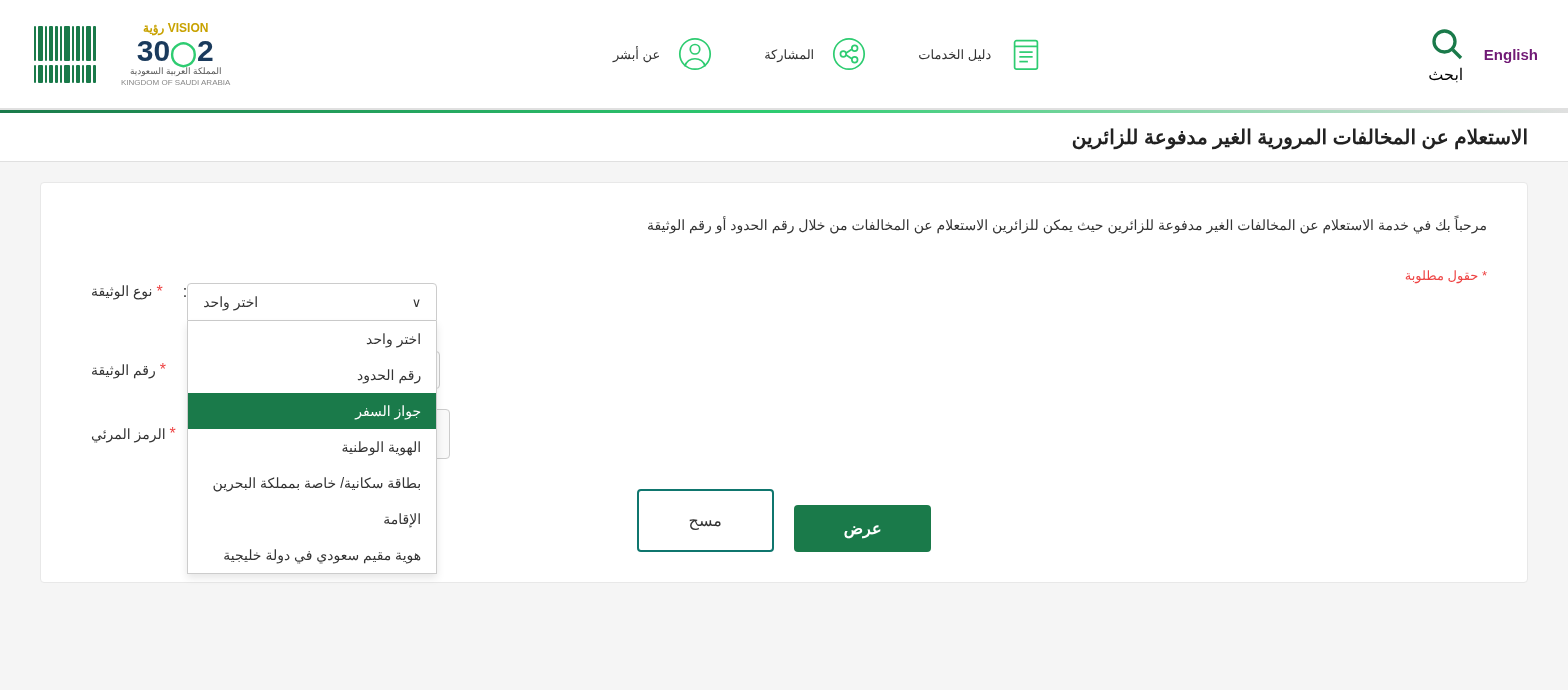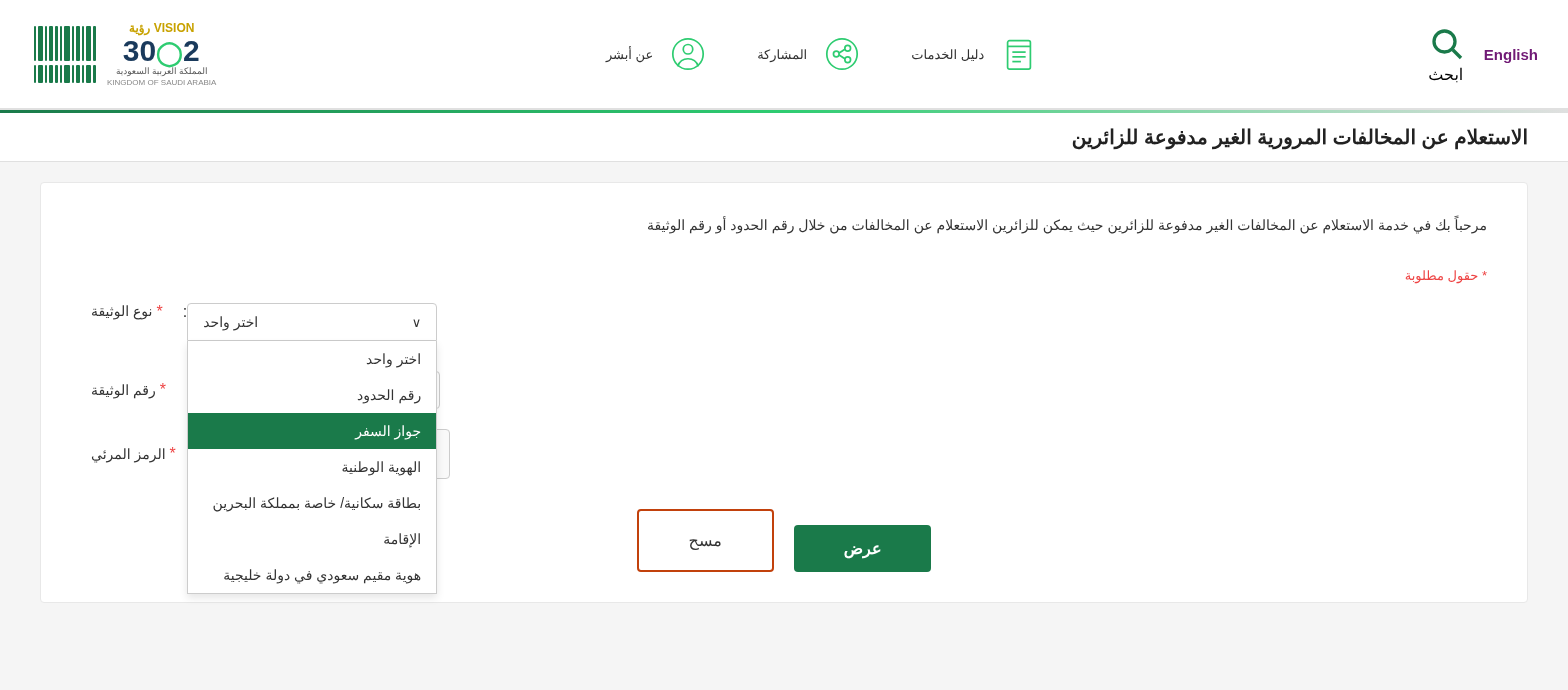--- a/index.html
+++ b/index.html
@@ -64,21 +64,21 @@
       color: #2ecc71;
     }
     .nav-item-label {
       font-size: 13px;
       color: #333;
     }
 
     .header-logo {
       display: flex;
       align-items: center;
-      gap: 7px;
+      gap: 21px;
       justify-content: center;
     }
     .vision-logo {
       display: flex;
       flex-direction: column;
       align-items: center;
       font-size: 11px;
       color: #888;
       line-height: 1.3;
       text-align: center;
@@ -146,21 +146,20 @@
       color: #333;
       font-size: 14px;
       margin-bottom: 30px;
       line-height: 1.8;
     }
 
     .required-note {
       text-align: right;
       color: #e44;
       font-size: 13px;
-      margin-bottom: 20px;
     }
     .required-note span {
       color: #e44;
     }
 
     
     .form-row {
       display: flex;
       align-items: center;
       justify-content: flex-end;
@@ -264,21 +263,21 @@
       border-radius: 4px;
       padding: 14px 50px;
       font-size: 16px;
       cursor: pointer;
       font-weight: bold;
       margin-top: 16px;
     }
     .btn-clear {
       background: #fff;
       color: #333;
-      border: 2px solid #c2410c;
+      border: 2px solid #0f766e;
       border-radius: 4px;
       padding: 14px 50px;
       font-size: 16px;
       cursor: pointer;
     }
   </style>
 </head>
 <body>
 
 <header class="header">

